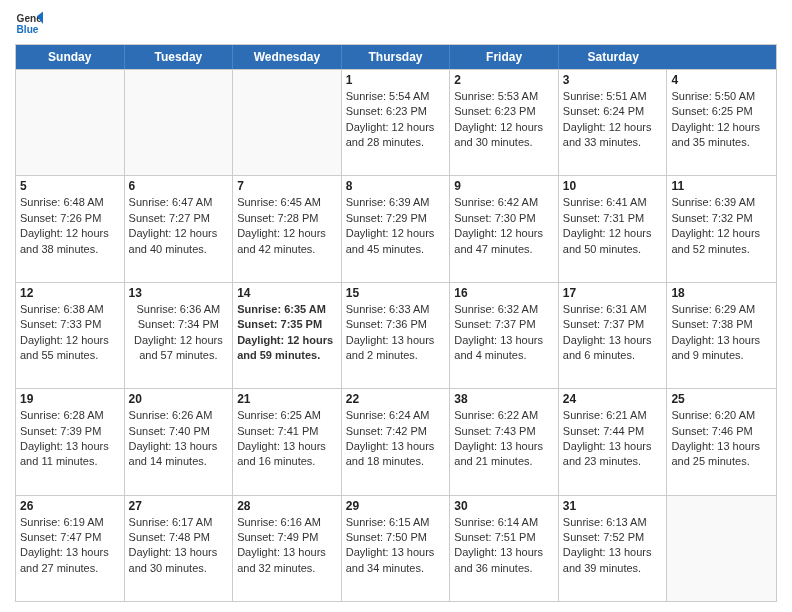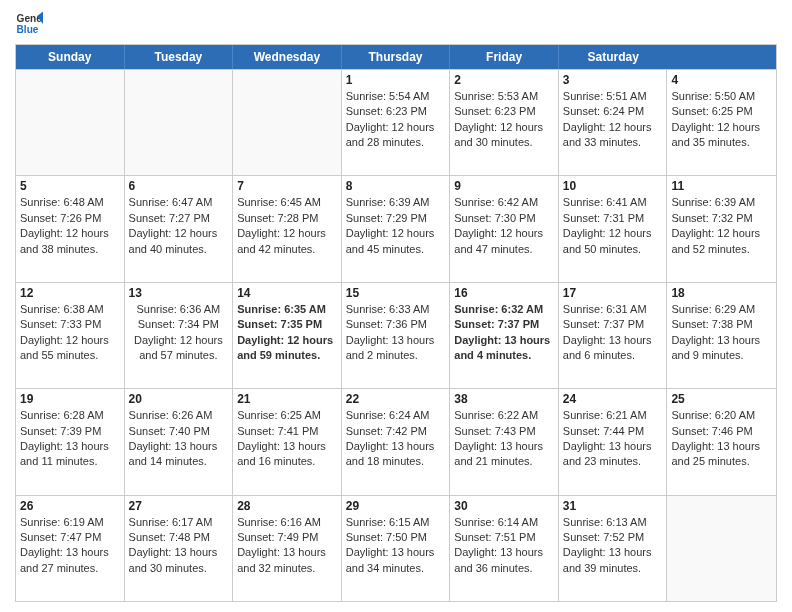--- a/index.html
+++ b/index.html
@@ -240,21 +240,21 @@
           </div>
           <div class="cal-cell">
             <div class="day-number">15</div>
             <div class="cell-info" style="white-space: pre-line;">Sunrise: 6:33 AM
 Sunset: 7:36 PM
 Daylight: 13 hours
 and 2 minutes.</div>
           </div>
           <div class="cal-cell">
             <div class="day-number">16</div>
-            <div class="cell-info" style="white-space: pre-line; font-weight: bold;">Sunrise: 6:32 AM
+            <div class="cell-info" style="white-space: pre-line;">Sunrise: 6:32 AM
 Sunset: 7:37 PM
 Daylight: 13 hours
 and 4 minutes.</div>
           </div>
           <div class="cal-cell">
             <div class="day-number">17</div>
             <div class="cell-info" style="white-space: pre-line;">Sunrise: 6:31 AM
 Sunset: 7:37 PM
 Daylight: 13 hours
 and 6 minutes.</div>

